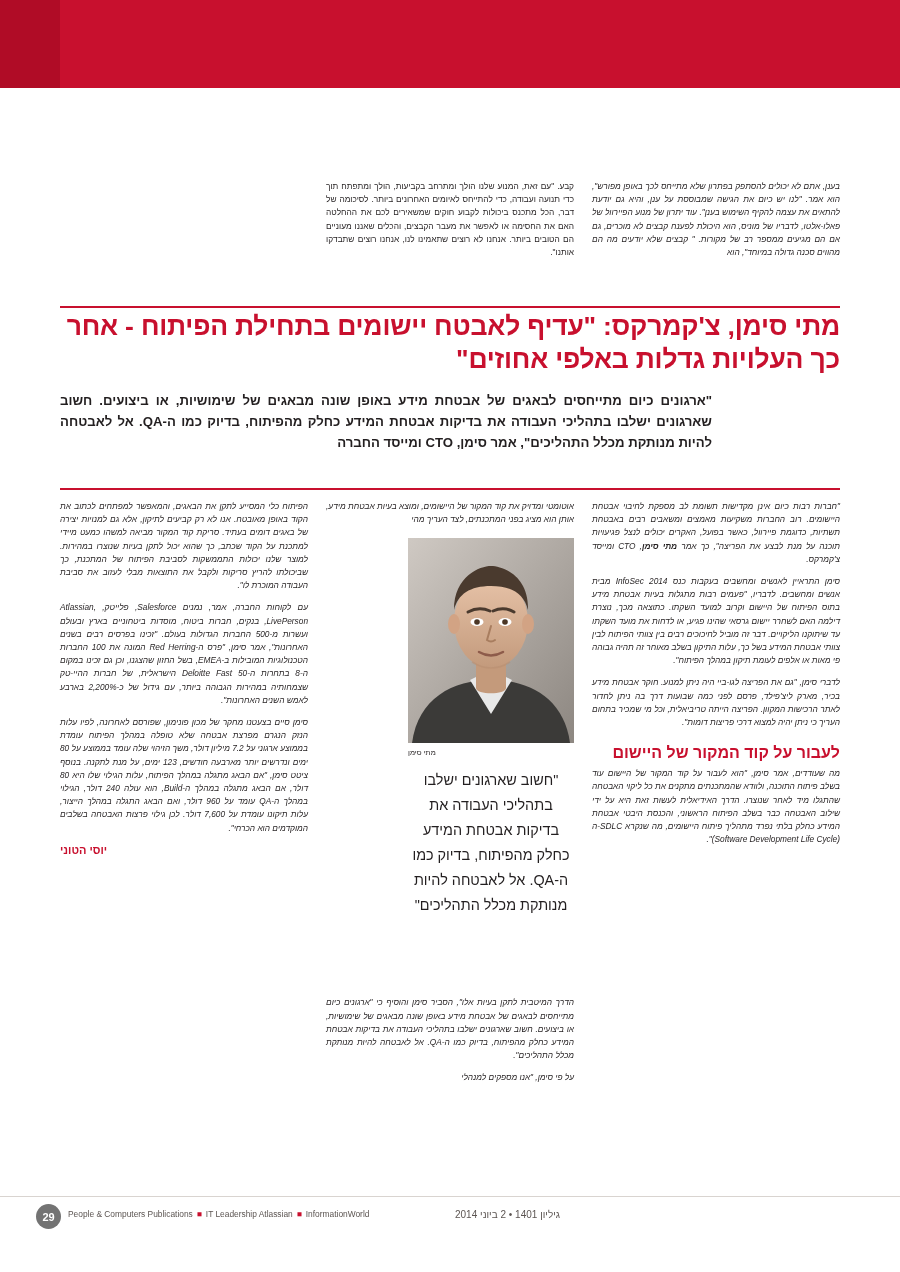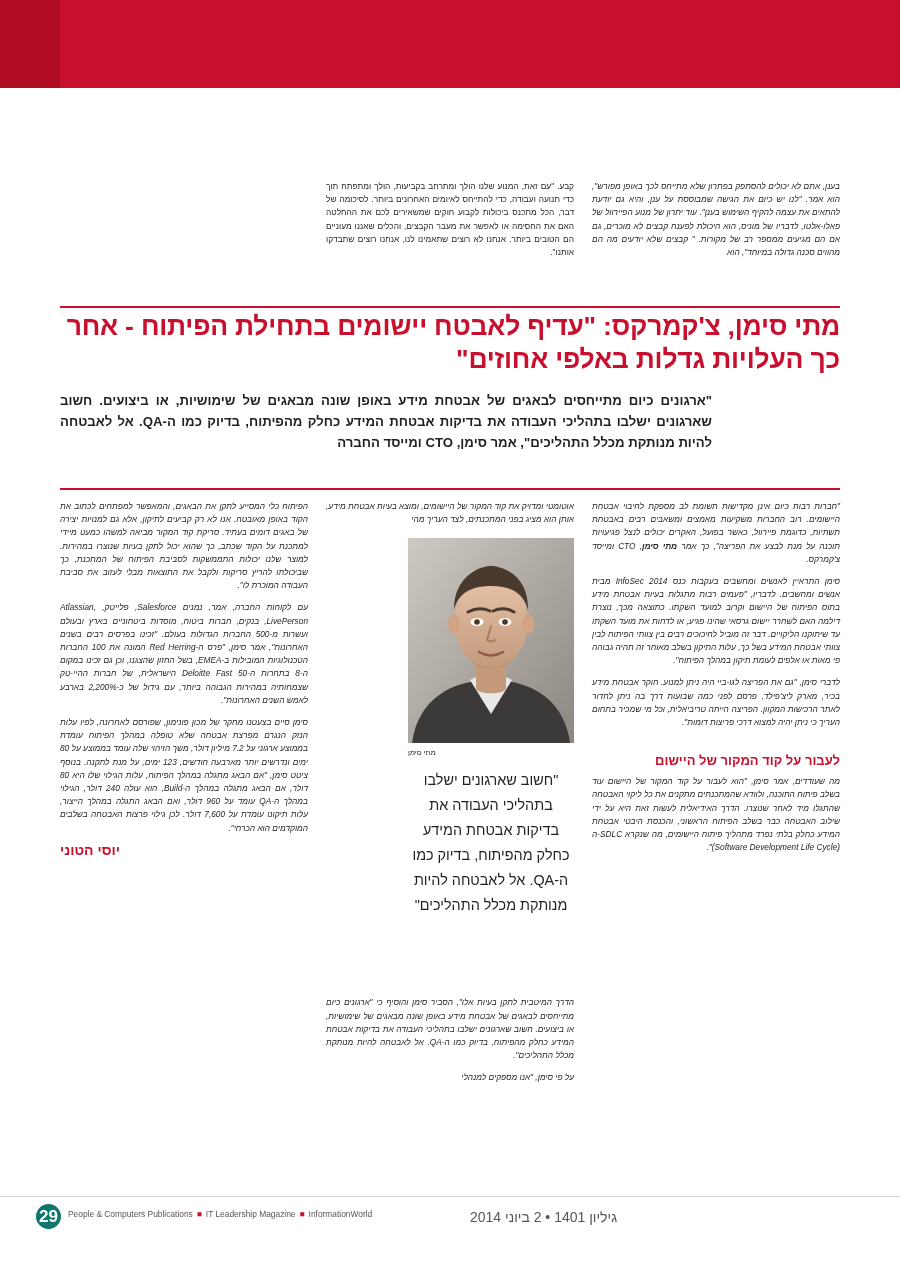--- a/index.html
+++ b/index.html
@@ -41,25 +41,25 @@
 
   
   .body-cols{position:absolute;left:60px;top:500px;width:780px;height:650px;}
   .bcol{position:absolute;top:0;width:248px;direction:rtl;text-align:justify;
         font-size:8.3px;line-height:13.2px;}
   .bcol.c1{right:0;}
   .bcol.c2{right:266px;}
   .bcol.c3{right:532px;}
   .bcol p{margin:0 0 9px 0;font-style:italic;}
   .sub-head{
-    color:#c8102e;font-weight:bold;font-size:13px;line-height:15px;
-    margin:24px 0 7px 0;direction:rtl;text-align:right;
+    color:#c8102e;font-weight:bold;font-size:16px;line-height:15px;
+    margin:16px 0 7px 0;direction:rtl;text-align:right;
   }
   .byline{
-    color:#c8102e;font-weight:bold;font-size:14px;
+    color:#c8102e;font-weight:bold;font-size:11px;
     direction:rtl;text-align:left;margin-top:8px;
   }
 
   
   .photo-box{
     position:absolute;right:0;top:38px;width:166px;height:205px;overflow:hidden;
     background:#b9b3ad;
   }
   .photo-svg{display:block;width:166px;height:205px;}
   .photo-cap{
@@ -72,29 +72,29 @@
     position:absolute;right:0;top:268px;width:166px;
     direction:rtl;text-align:center;
     font-size:14.4px;line-height:25px;color:#231f20;
   }
 
   
   .footer-rule{position:absolute;left:0;top:1196px;width:900px;height:1px;background:#d9d4d0;}
   .footer{position:absolute;left:0;top:1204px;width:900px;height:40px;}
   .page-circle{
     position:absolute;left:36px;top:0;width:25px;height:25px;border-radius:50%;
-    background:#0f766e;color:#fff;font-weight:bold;font-size:17px;
+    background:#737373;color:#fff;font-weight:bold;font-size:11px;
     display:flex;align-items:center;justify-content:center;
   }
   .footer-text{
     position:absolute;left:68px;top:5px;font-size:8.4px;color:#5c5552;
   }
   .footer-text .sep{color:#c8102e;padding:0 4px;font-weight:bold;}
   .footer-right{
-    position:absolute;left:470px;top:5px;font-size:14px;color:#5c5552;direction:rtl;
+    position:absolute;left:455px;top:5px;font-size:10px;color:#5c5552;direction:rtl;
   }
 </style>
 </head>
 <body>
 
 <div class="page">
 
   <div class="top-band">
     <div class="top-band-inner"></div>
   </div>
@@ -193,18 +193,18 @@
           <p>סימן סיים בצעטנו מחקר של מכון פונימון, שפורסם לאחרונה, לפיו עלות הנזק הנגרם מפרצת אבטחה שלא טופלה במהלך הפיתוח עומדת בממוצע ארגוני על 7.2 מיליון דולר, משך הזיהוי שלה עומד בממוצע על 80 ימים ונדרשים יותר מארבעה חודשים, 123 ימים, על מנת לתקנה. בנוסף ציטט סימן, "אם הבאג מתגלה במהלך הפיתוח, עלות הגילוי שלו היא 80 דולר, אם הבאג מתגלה במהלך ה-Build, הוא עולה 240 דולר, הגילוי במהלך ה-QA עומד על 960 דולר, ואם הבאג התגלה במהלך הייצור, עלות תיקונו עומדת על 7,600 דולר. לכן גילוי פרצות האבטחה בשלבים המוקדמים הוא הכרחי".</p>
         </div>
       <div class="byline">יוסי הטוני</div>
     </div>
   </div>
 
   <div class="footer-rule"></div>
   <div class="footer">
     <div class="page-circle">29</div>
     <div class="footer-text">
-      <span>People &amp; Computers Publications</span><span class="sep">■</span><span>IT Leadership Magazine</span><span class="sep">■</span><span>InformationWorld</span>
+      <span>People &amp; Computers Publications</span><span class="sep">■</span><span>IT Leadership Atlassian</span><span class="sep">■</span><span>InformationWorld</span>
     </div>
     <div class="footer-right">גיליון 1401  •  2 ביוני 2014</div>
   </div>
 
 </div>
 
 </body></html>

